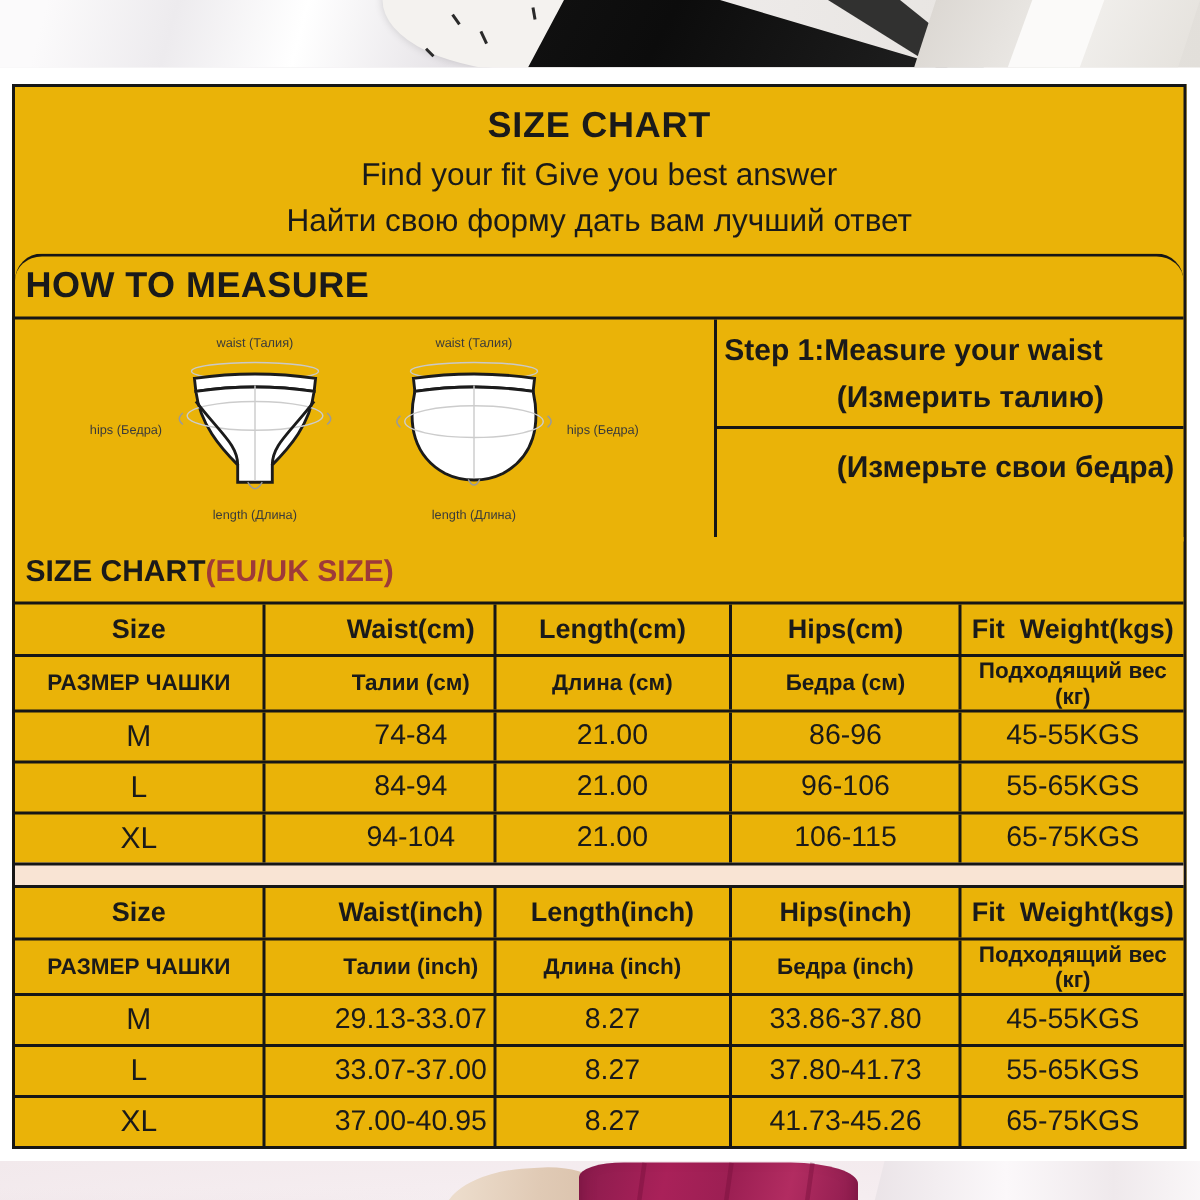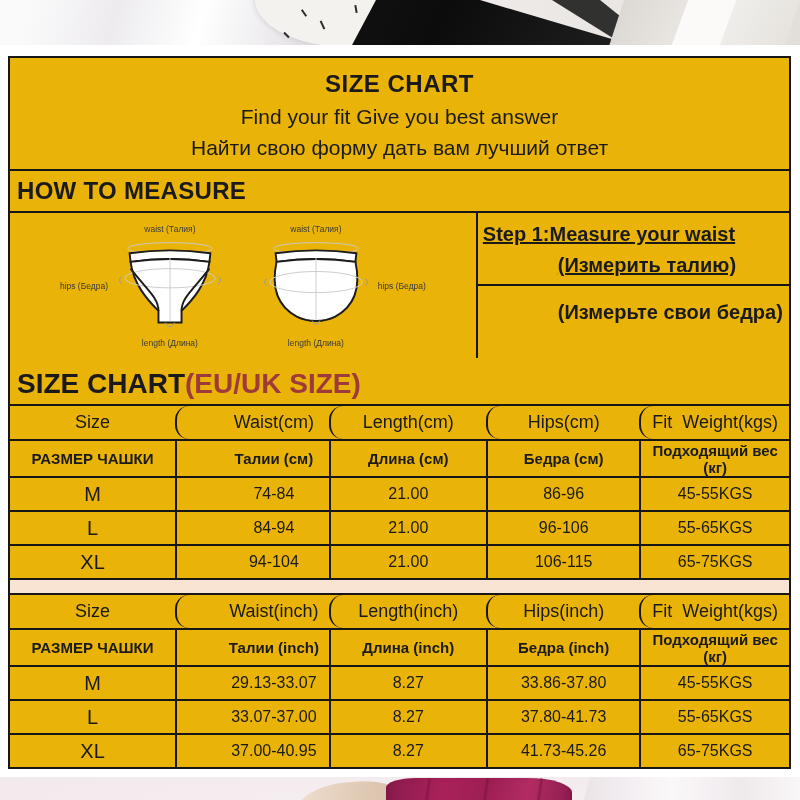--- a/index.html
+++ b/index.html
@@ -26,49 +26,49 @@
     transform:skewX(-18deg);transform-origin:top;}
   .pt-panel2{position:absolute;right:9%;top:0;width:6%;height:100%;background:#fbfaf9;
     transform:skewX(-20deg);}
   
   .gap1{height:11px;background:#fff;}
   .main{margin:0 9px 0 8px;border:2px solid #161616;background:#eab308;}
   .header-sec{height:99px;text-align:center;padding-top:12px;box-sizing:content-box;}
   .page-title{font-size:24px;font-weight:bold;letter-spacing:.5px;}
   .subtitle{font-size:21px;margin-top:7px;}
   .htm{border-top:2px solid #161616;height:40px;line-height:40px;
-    font-size:24px;font-weight:bold;padding-left:7px;letter-spacing:.3px;}
+    font-size:24px;font-weight:bold;padding-left:7px;letter-spacing:.3px;border-radius:18px;}
   .measure{border-top:2px solid #161616;height:145px;display:flex;}
   .diagrams{width:59.8%;border-right:2px solid #161616;position:relative;
     display:flex;justify-content:center;align-items:center;gap:26px;}
   .fig{position:relative;width:120px;text-align:center;}
   .fig-label{font-size:8.5px;color:#3a3a3a;line-height:10px;white-space:nowrap;}
   .label-hips{position:absolute;top:46%;font-size:8.5px;color:#3a3a3a;white-space:nowrap;}
   .fig1 .label-hips{left:-50px;}
   .fig2 .label-hips{right:-50px;}
   .steps{flex:1;display:flex;flex-direction:column;}
   .step{font-weight:bold;font-size:20px;line-height:26px;padding:8px 4px 0 5px;}
-  .step1{height:63px;border-bottom:2px solid #161616;text-decoration:underline;}
+  .step1{height:63px;border-bottom:2px solid #161616;}
   .step2{flex:1;}
   .step-ru{padding-left:75px;margin-top:5px;}
-  .sc-head{border-top:6px solid #eab308;height:40px;line-height:40px;
-    font-size:28px;font-weight:bold;padding-left:7px;}
+  .sc-head{border-top:3px solid #eab308;height:40px;line-height:40px;
+    font-size:20px;font-weight:bold;padding-left:7px;}
   .sc-red{color:#9e3a39;}
   
   .tbl{border-top:2px solid #161616;}
   .tr{display:flex;}
   .tr + .tr{border-top:2px solid #161616;}
   .cell{display:flex;align-items:center;justify-content:center;box-sizing:border-box;
     white-space:pre-wrap;text-align:center;}
   .cell + .cell{border-left:2px solid #161616;}
   .c0{width:21.2%;} .c1{width:19.7%;padding-left:42px;} .c2{width:20.2%;} .c3{width:19.7%;} .c4{width:19.2%;}
   .r-head{height:33px;} .r-ru{height:35px;} .r-data{height:32px;}
-  .th{font-size:18px;font-weight:normal;border-radius:14px;}
+  .th{font-size:18px;font-weight:bold;}
   .th-ru{font-size:15px;font-weight:bold;}
-  .td{font-size:16px;}
+  .td{font-size:19px;}
   .td.size{font-size:20px;}
   .sep{border-top:2px solid #161616;height:13px;background:#f9e4d4;}
   
   .gap2{height:8px;background:#fff;}
   .photo-bottom{position:relative;height:55px;overflow:hidden;
     background:radial-gradient(ellipse at 50% 120%,#fdfbfc 0%,#f5edf0 55%,#f2e9ec 100%);}
   .pb-shade{position:absolute;left:0;top:18px;width:40%;height:100%;
     background:linear-gradient(180deg,rgba(226,213,219,0) 0%,rgba(226,213,219,.55) 100%);}
   .pb-beige{position:absolute;left:296px;top:5px;width:112px;height:58px;
     background:linear-gradient(100deg,#ecdccb 10%,#e0cab5 55%,#d8bfa8 100%);

